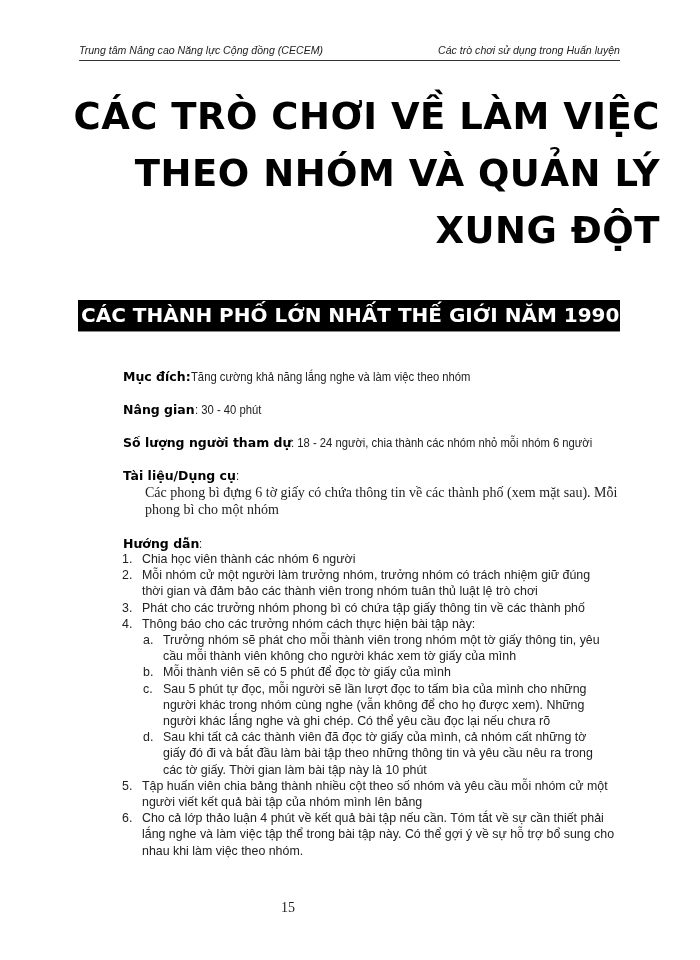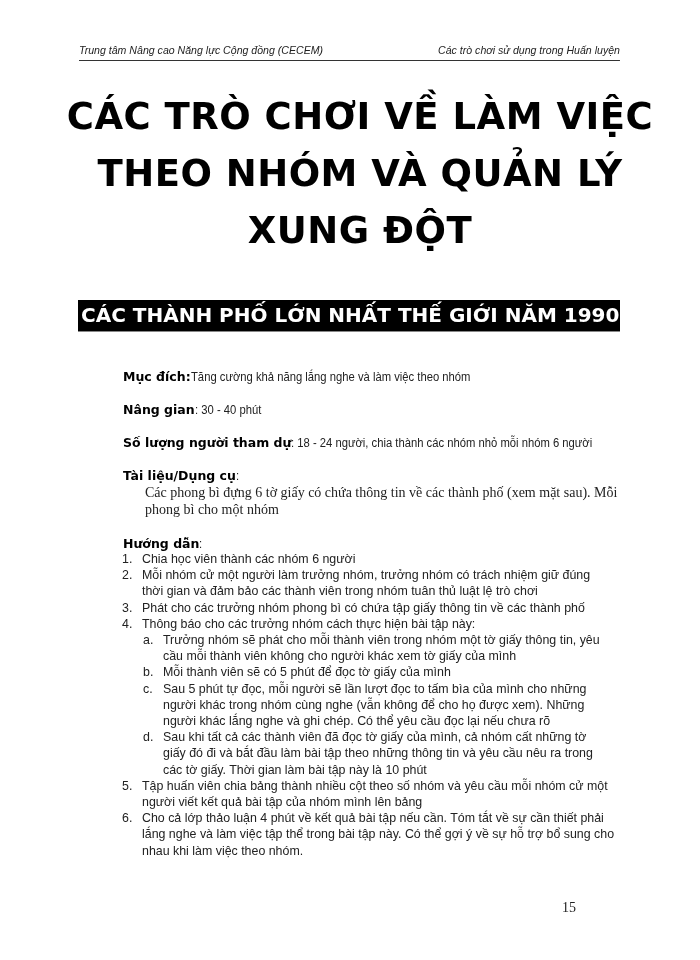--- a/index.html
+++ b/index.html
@@ -9,21 +9,21 @@
     .running-header {
       position: absolute; left: 79px; top: 44px; width: 541px; height: 16px;
       border-bottom: 1.5px solid #333;
       font-family: "Liberation Sans", sans-serif; font-style: italic; font-size: 11.5px; color: #222;
       display: flex; justify-content: space-between; align-items: flex-start;
       transform: scaleX(0.92); transform-origin: left top; width: 588px;
     }
 
     .main-title {
       position: absolute; left: 60px; top: 88px; width: 600px;
-      text-align: center;
+      text-align: right;
       font-family: "DejaVu Sans", sans-serif; font-weight: bold;
       font-size: 37px; line-height: 57px; letter-spacing: 0.5px; color: #000;
     }
     .main-title div { white-space: nowrap; }
 
     .section-bar {
       position: absolute; left: 78px; top: 300px; width: 542px; height: 31px;
       background: #000; border-bottom: 1px solid #888;
     }
     .section-bar span {
@@ -51,21 +51,21 @@
       position: absolute; left: 100px; top: 551px; width: 560px;
       font-family: "Liberation Sans", sans-serif; font-size: 12.4px; line-height: 16.2px; color: #222;
     }
     .step { position: relative; padding-left: 42px; }
     .step .num { position: absolute; left: 22px; top: 0; }
     .sub-item { position: relative; padding-left: 21px; }
     .sub-item .let { position: absolute; left: 1px; top: 0; }
     .squeeze { display: block; width: 530px; }
 
     .page-number {
-      position: absolute; left: 0; top: 900px; width: 576px; text-align: right;
+      position: absolute; left: 0; top: 900px; width: 576px; text-align: center;
       font-family: "Liberation Serif", serif; font-size: 14px; color: #222;
     }
   </style>
 </head>
 <body>
 
 <div class="page">
 
   <div class="running-header">
     <span>Trung tâm Nâng cao Năng lực Cộng đồng (CECEM)</span>

